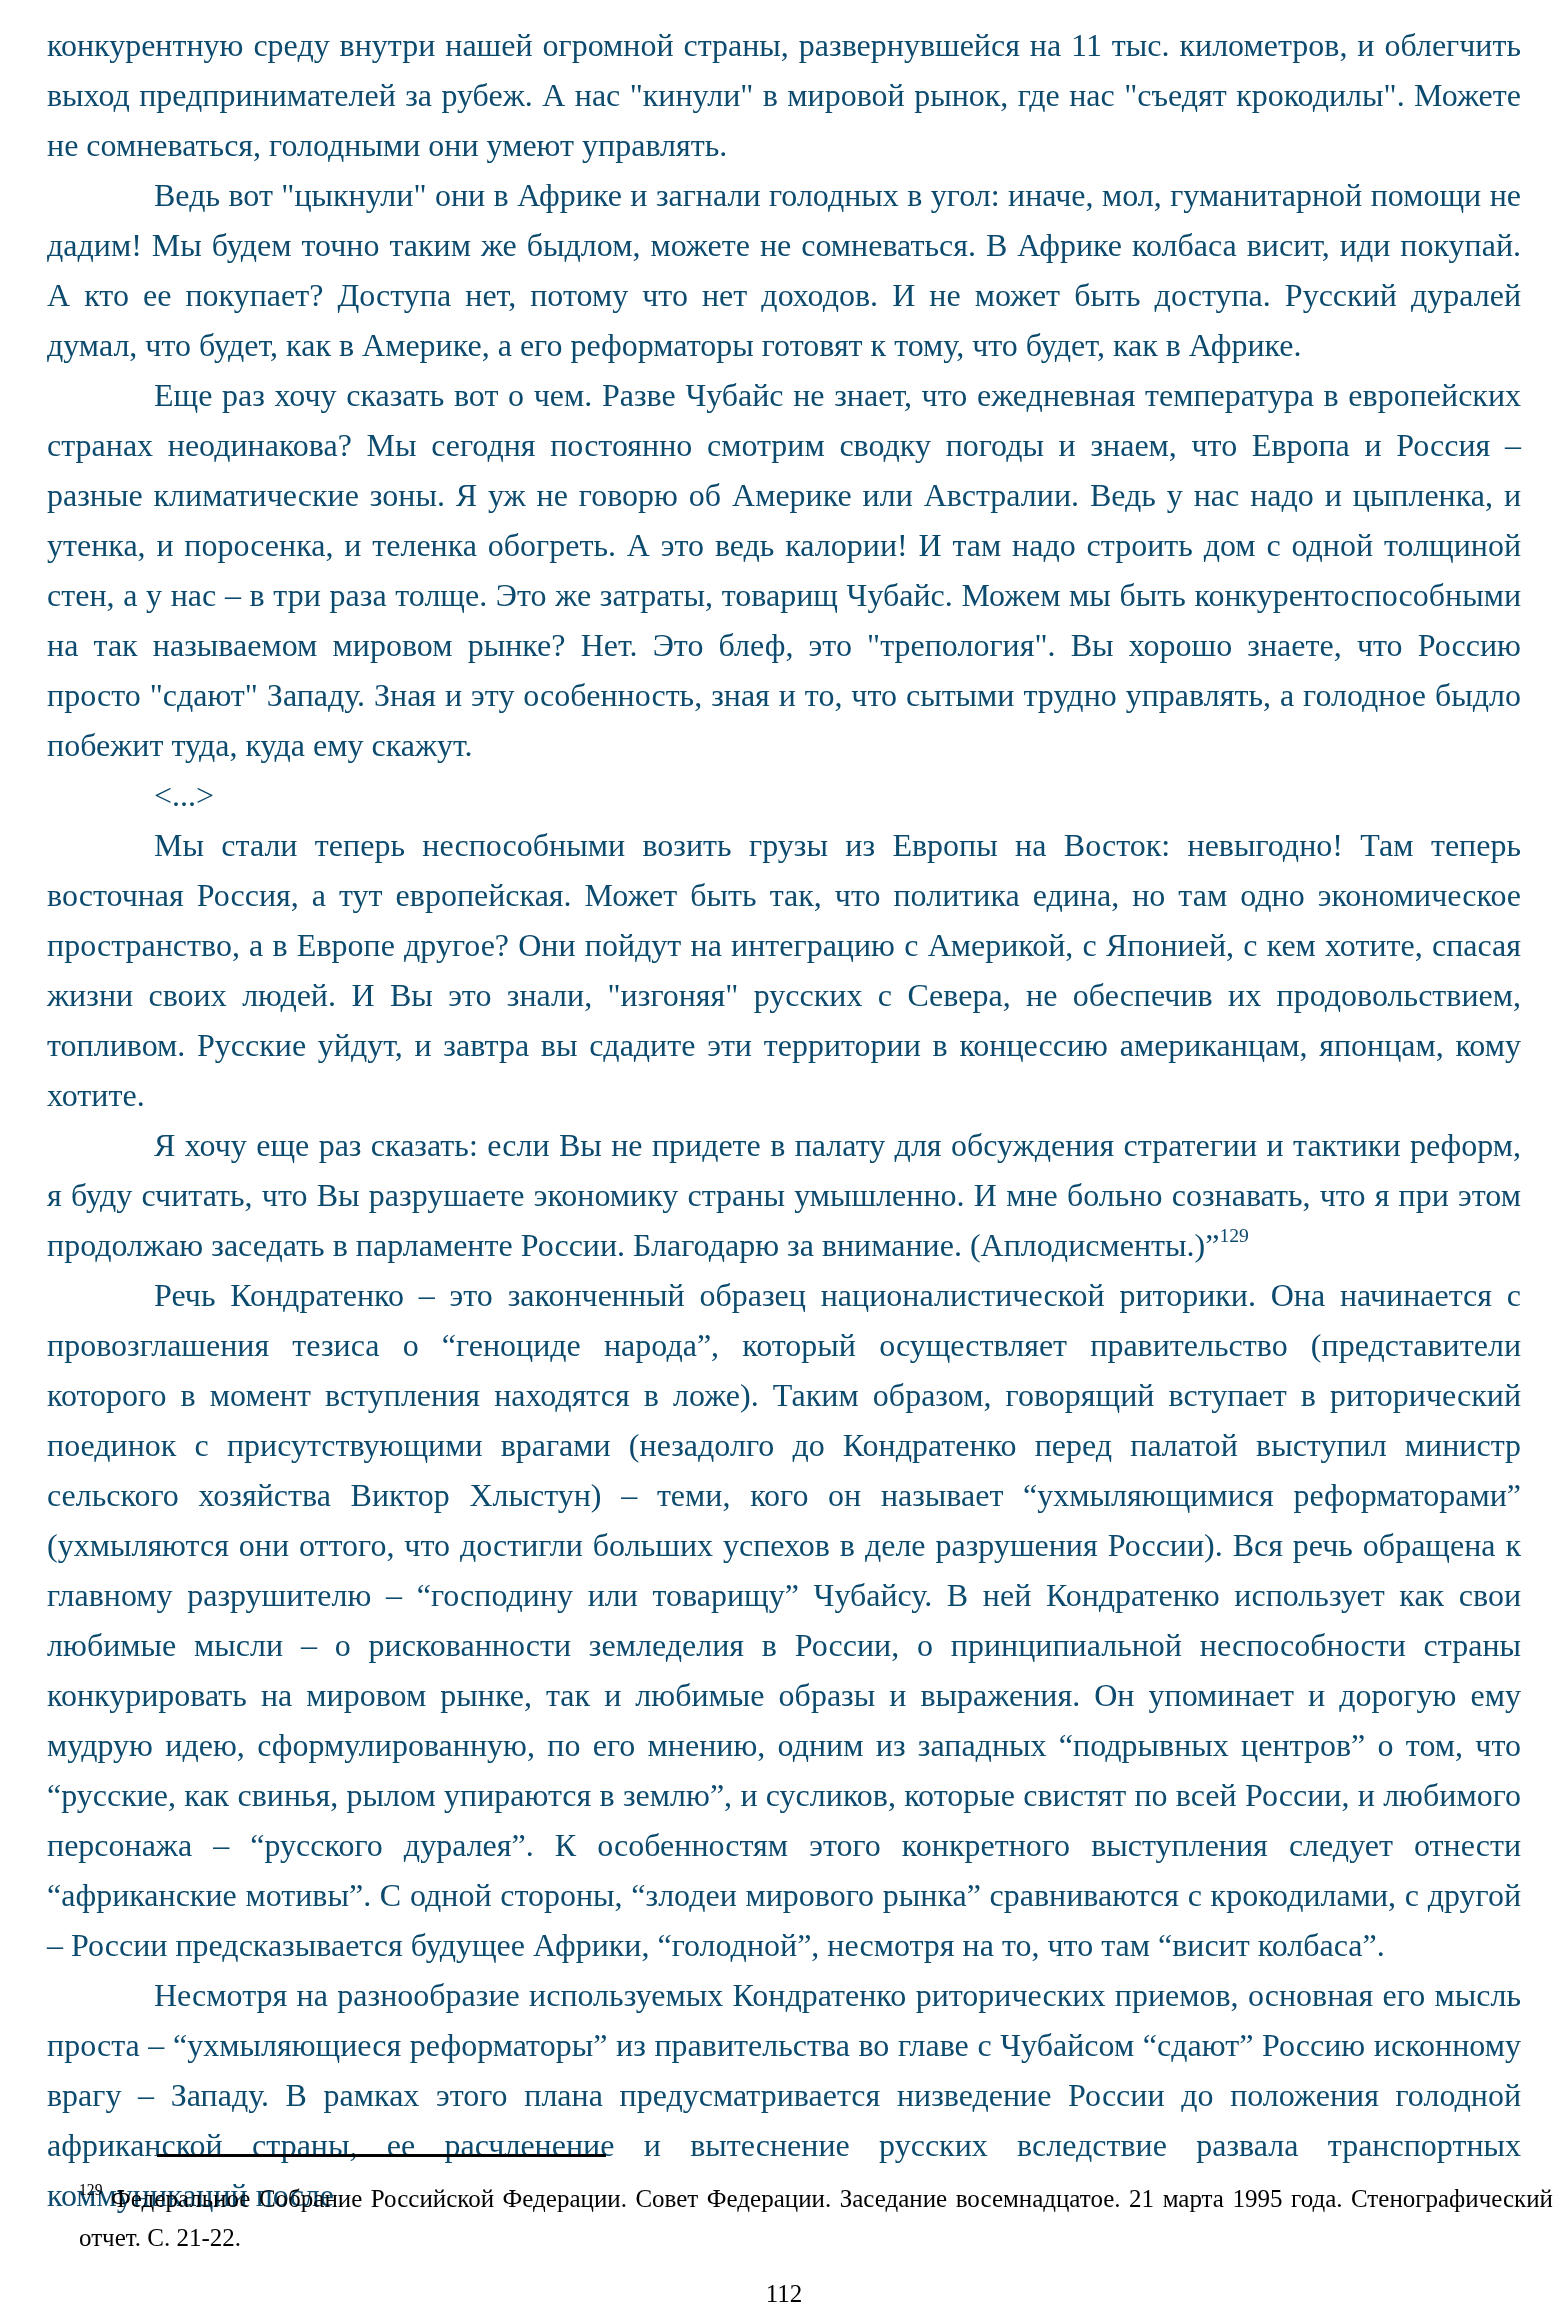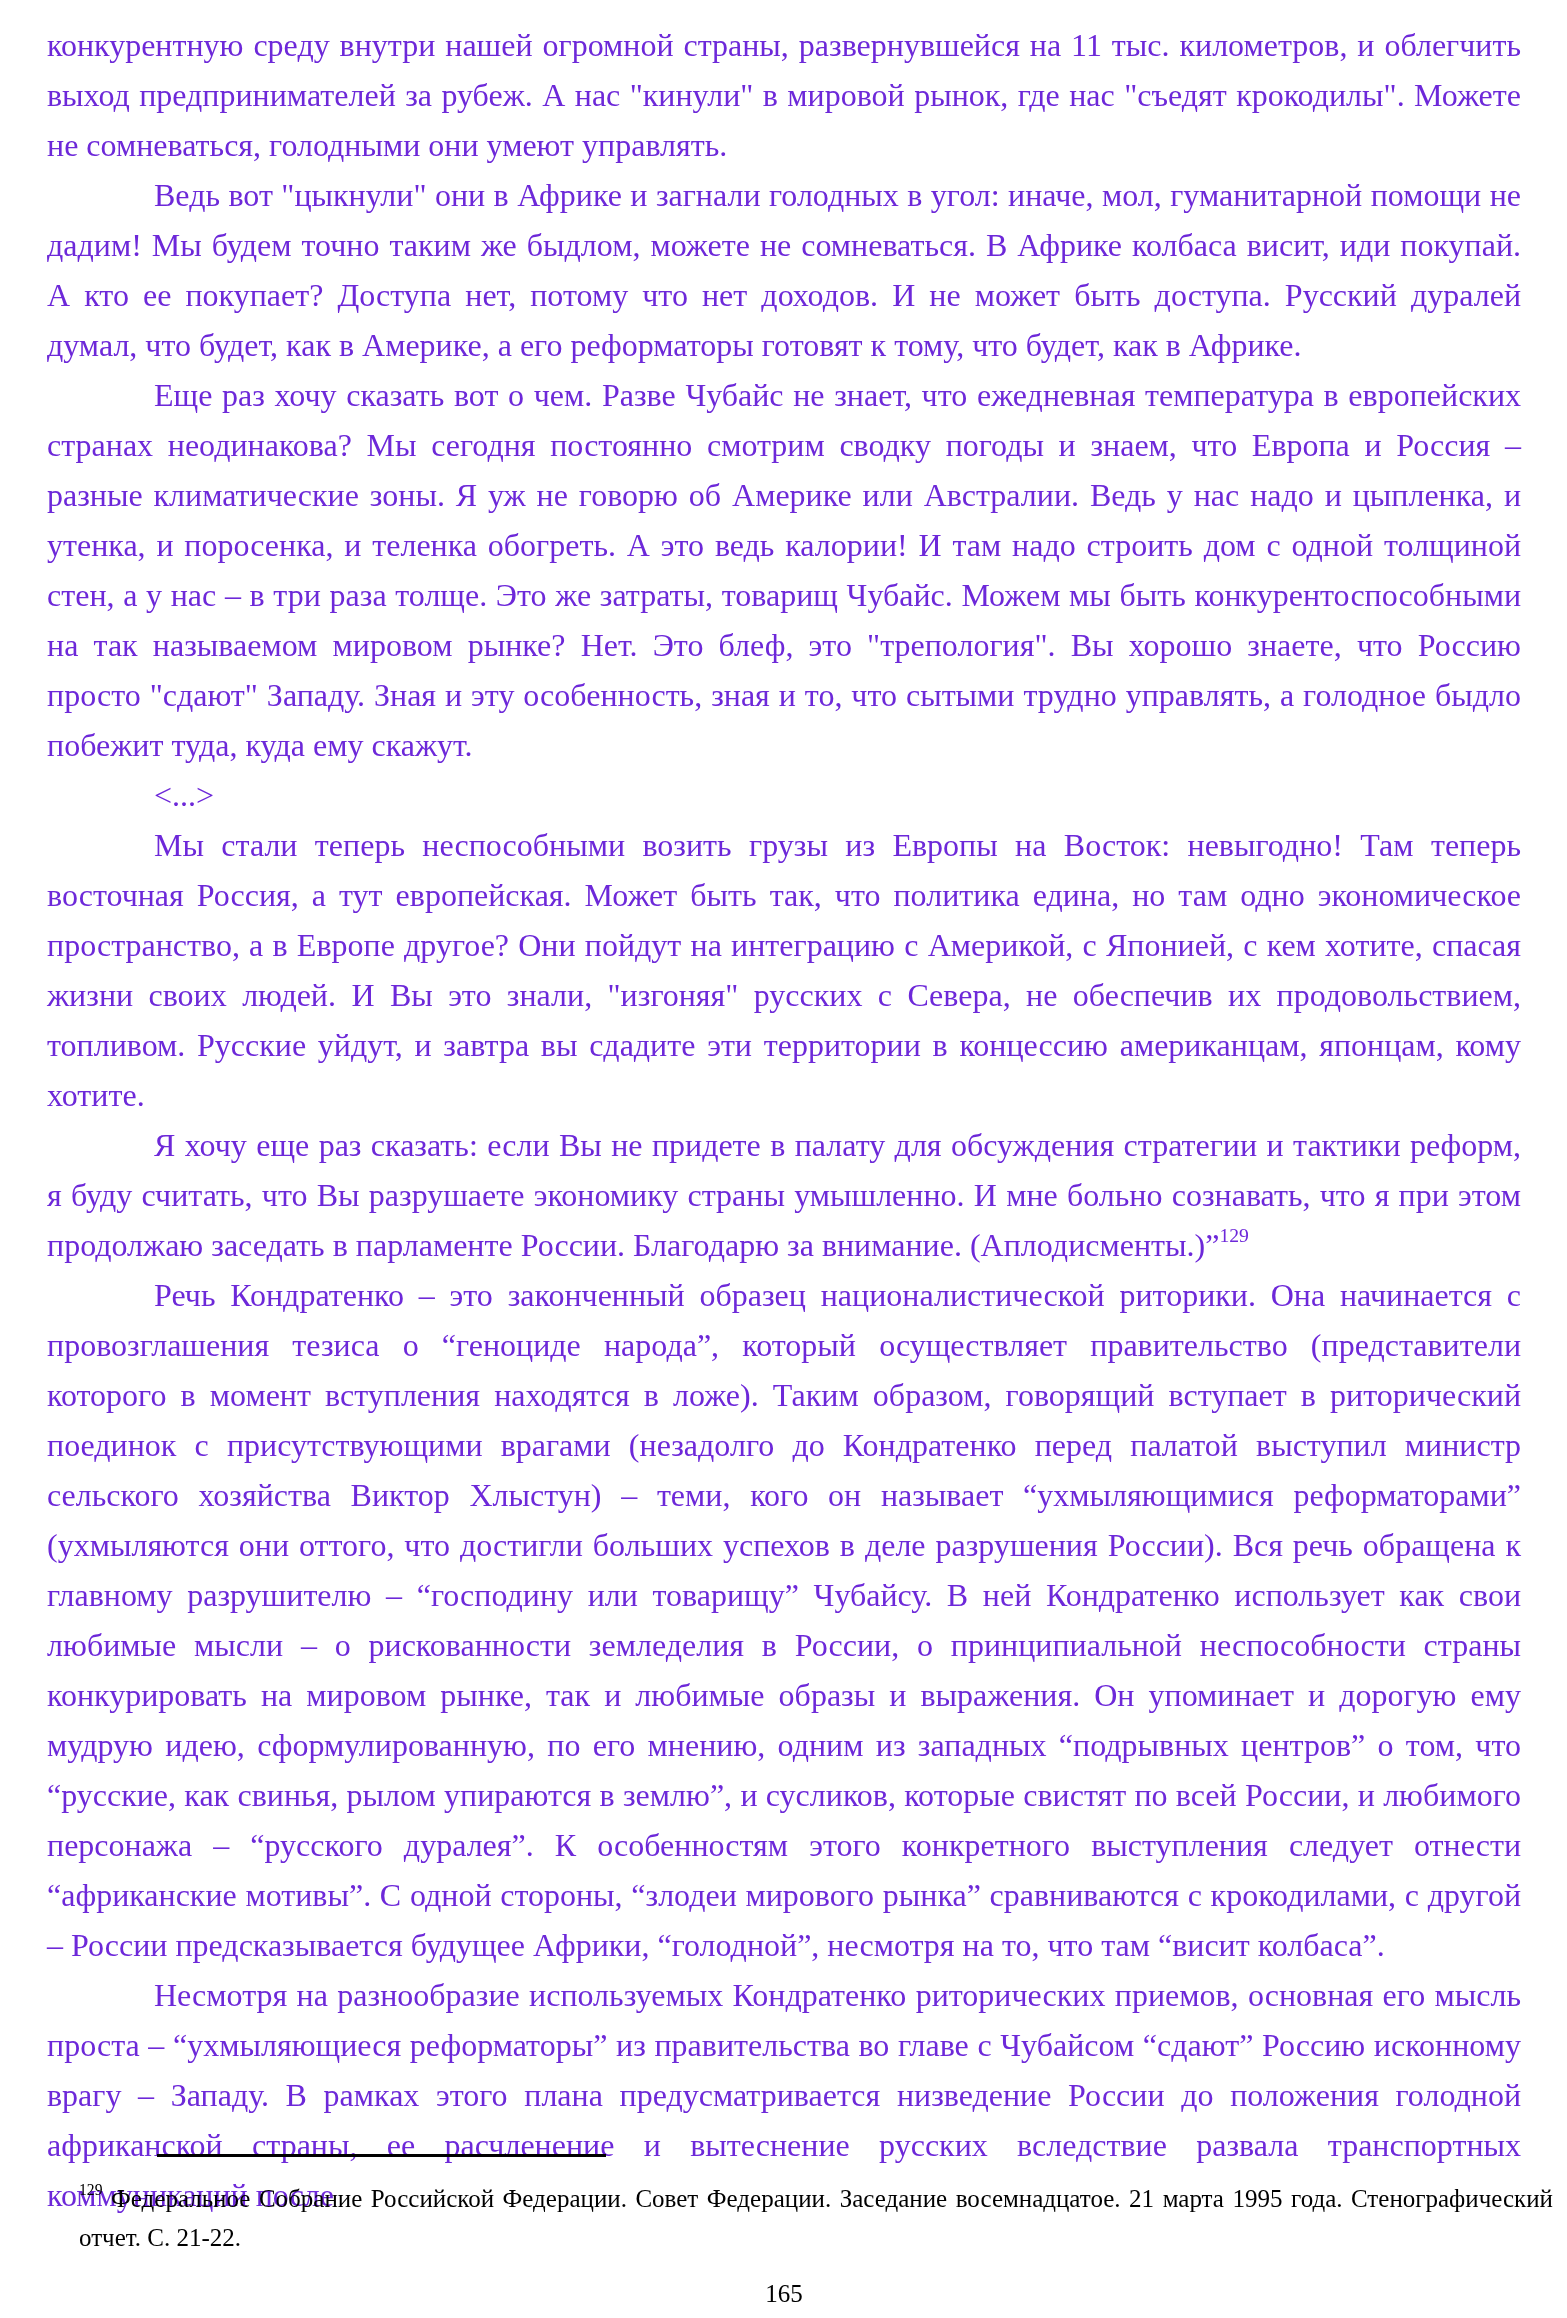--- a/index.html
+++ b/index.html
@@ -1,20 +1,20 @@
 <!DOCTYPE html>
 <html style="font-size:10.5px"><head>
 <meta charset="utf-8">
 <style>
   html, body { margin: 0; padding: 0; background: #ffffff; }
   body { width: 1568px; min-height: 2319px; position: relative; }
   .page {
     position: absolute; left: 47px; top: 19.6px; width: 1474px;
     font-family: "Liberation Serif", "DejaVu Serif", serif;
-    color: #6d28d9; font-size: 32px; line-height: 50px;
+    color: #0c4a6e; font-size: 32px; line-height: 50px;
   }
   .p { text-align: justify; text-align-last: left; margin: 0; text-indent: 0; }
   .p.indent { text-indent: 107px; }
   .ellipsis { padding-left: 107px; margin: 0; }
   sup { font-size: 19.6px; line-height: 0; vertical-align: 14.4px; }
   .footnote-rule {
     position: absolute; left: 157px; top: 2154px; width: 449px; height: 2.6px; background: #000;
   }
   .footnote {
     position: absolute; left: 47px; top: 2179px; width: 1474px;
@@ -37,14 +37,14 @@
   <p class="ellipsis">&lt;...&gt;</p>
   <p class="p indent">Мы стали теперь неспособными возить грузы из Европы на Восток: невыгодно! Там теперь восточная Россия, а тут европейская. Может быть так, что политика едина, но там одно экономическое пространство, а в Европе другое? Они пойдут на интеграцию с Америкой, с Японией, с кем хотите, спасая жизни своих людей. И Вы это знали, "изгоняя" русских с Севера, не обеспечив их продовольствием, топливом. Русские уйдут, и завтра вы сдадите эти территории в концессию американцам, японцам, кому хотите.</p>
   <p class="p indent"><span>Я хочу еще раз сказать: если Вы не придете в палату для обсуждения стратегии и тактики реформ, я буду считать, что Вы разрушаете экономику страны умышленно. И мне больно сознавать, что я при этом продолжаю заседать в парламенте России. Благодарю за внимание. (Аплодисменты.)”</span><sup>129</sup></p>
   <p class="p indent">Речь Кондратенко – это законченный образец националистической риторики. Она начинается с провозглашения тезиса о “геноциде народа”, который осуществляет правительство (представители которого в момент вступления находятся в ложе). Таким образом, говорящий вступает в риторический поединок с присутствующими врагами (незадолго до Кондратенко перед палатой выступил министр сельского хозяйства Виктор Хлыстун) – теми, кого он называет “ухмыляющимися реформаторами” (ухмыляются они оттого, что достигли больших успехов в деле разрушения России). Вся речь обращена к главному разрушителю – “господину или товарищу” Чубайсу. В ней Кондратенко использует как свои любимые мысли – о рискованности земледелия в России, о принципиальной неспособности страны конкурировать на мировом рынке, так и любимые образы и выражения. Он упоминает и дорогую ему мудрую идею, сформулированную, по его мнению, одним из западных “подрывных центров” о том, что “русские, как свинья, рылом упираются в землю”, и сусликов, которые свистят по всей России, и любимого персонажа – “русского дуралея”. К особенностям этого конкретного выступления следует отнести “африканские мотивы”. С одной стороны, “злодеи мирового рынка” сравниваются с крокодилами, с другой – России предсказывается будущее Африки, “голодной”, несмотря на то, что там “висит колбаса”.</p>
   <p class="p indent">Несмотря на разнообразие используемых Кондратенко риторических приемов, основная его мысль проста – “ухмыляющиеся реформаторы” из правительства во главе с Чубайсом “сдают” Россию исконному врагу – Западу. В рамках этого плана предусматривается низведение России до положения голодной африканской страны, ее расчленение и вытеснение русских вследствие развала транспортных коммуникаций после</p>
 </div>
 
 <div class="footnote-rule"></div>
 <div class="footnote"><sup>129</sup><span> Федеральное Собрание Российской Федерации. Совет Федерации. Заседание восемнадцатое. 21 марта 1995 года. Стенографический отчет. С. 21-22.</span></div>
 
-<div class="page-number">165</div>
+<div class="page-number">112</div>
 
 
 </body></html>

